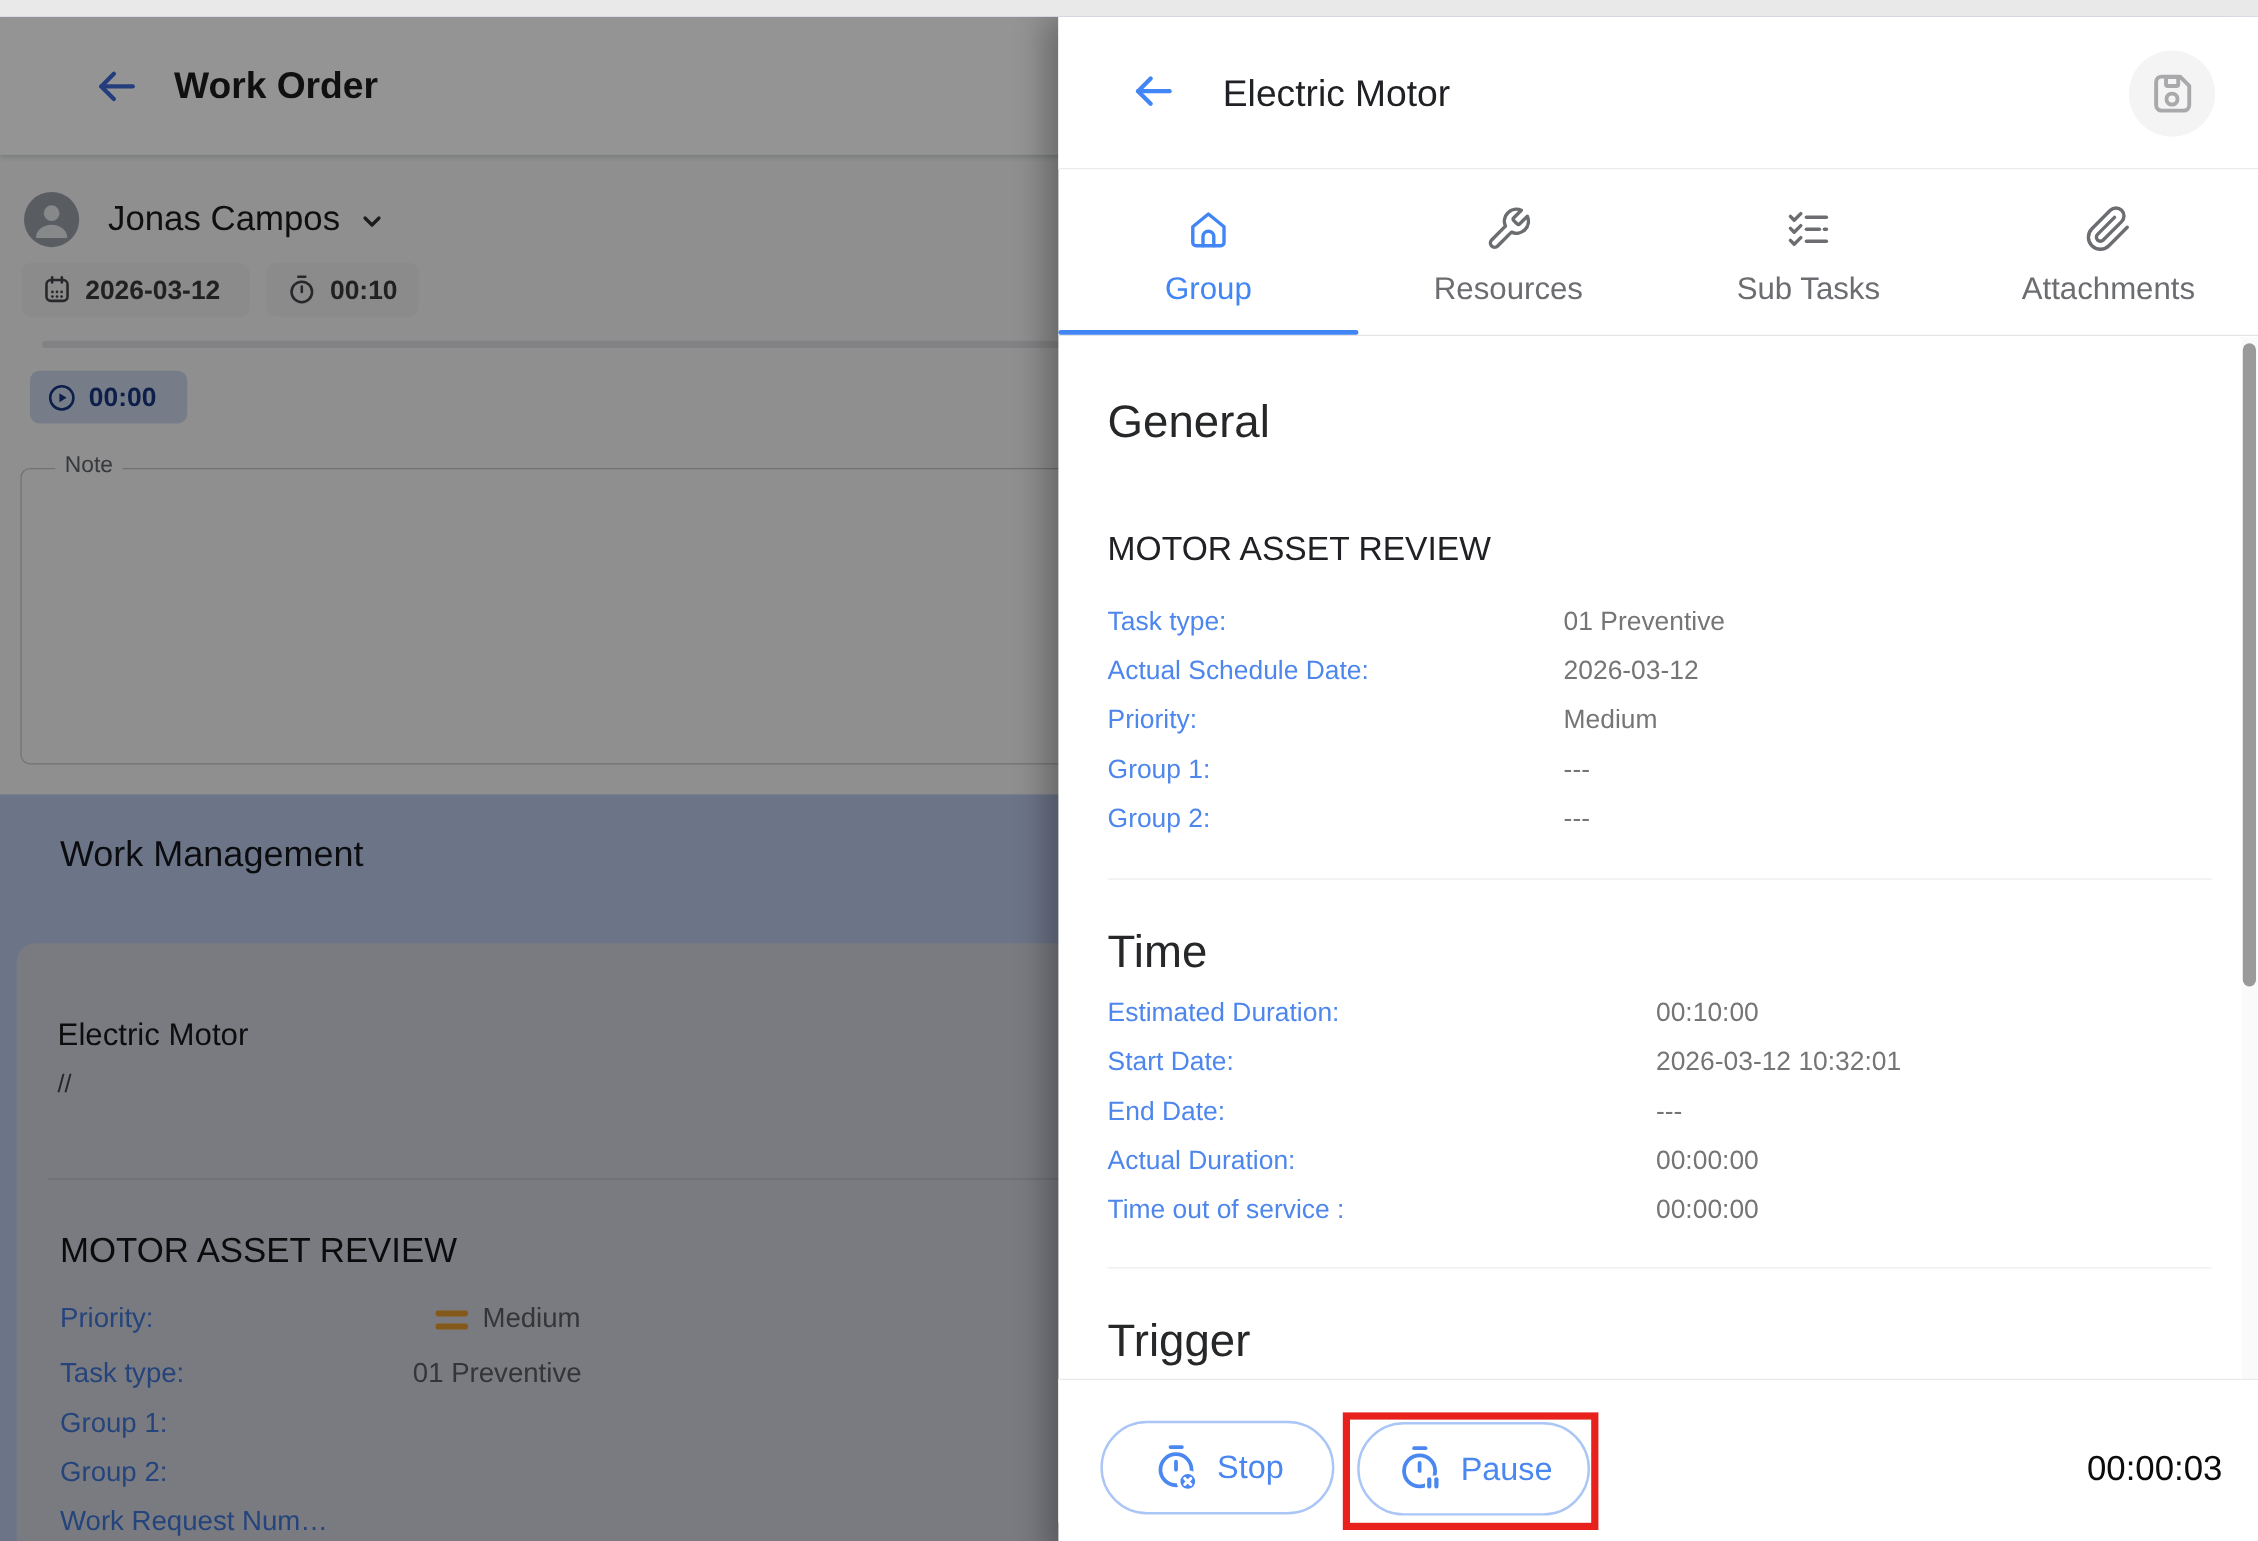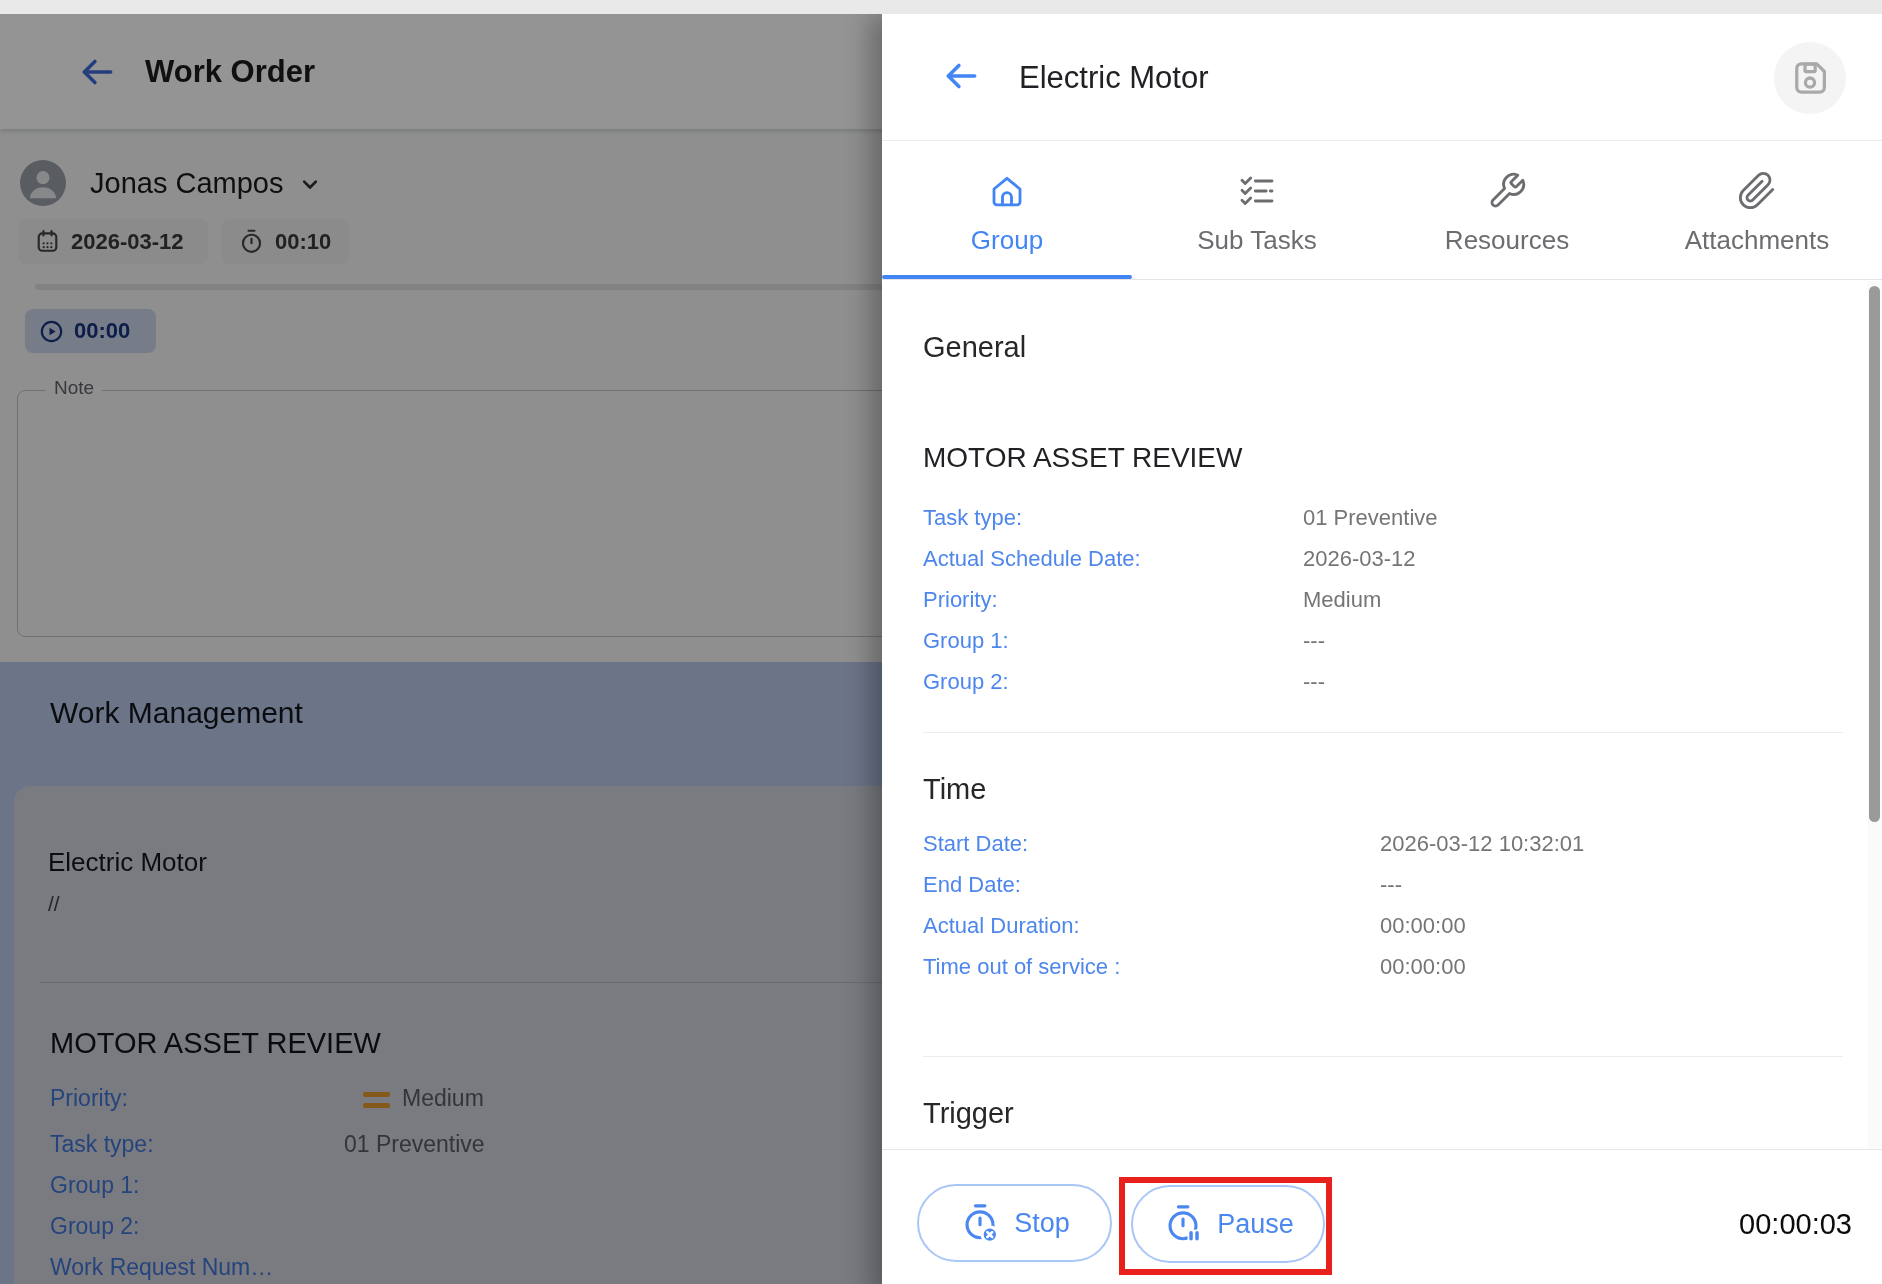--- a/index.html
+++ b/index.html
@@ -58,21 +58,21 @@
             font-size:31px;font-weight:500;color:#202124;}
   .save-btn{position:absolute;left:892px;top:28px;width:72px;height:72px;border-radius:50%;
             background:#f4f4f5;display:flex;align-items:center;justify-content:center;color:#a9a9ab;cursor:pointer;}
   .tabs{position:absolute;left:0;top:127px;width:100%;height:139px;display:flex;border-bottom:1px solid #e4e4e6;}
   .tab{position:relative;width:250px;height:100%;display:flex;flex-direction:column;align-items:center;
        justify-content:flex-start;padding-top:30px;color:#6b6d70;cursor:pointer;}
   .tab .tab-label{margin-top:14px;font-size:26px;}
   .tab.active{color:#4285f4;}
   .tab.active .tab-label{color:#4285f4;}
   .tab-underline{position:absolute;left:0;bottom:0;width:250px;height:4px;background:#4285f4;border-radius:2px;}
-  .dr-heading{position:absolute;left:41px;font-size:29px;font-weight:400;color:#262729;}
+  .dr-heading{position:absolute;left:41px;font-size:38px;font-weight:400;color:#262729;}
   .dr-subheading{position:absolute;left:41px;font-size:28px;font-weight:500;color:#202124;}
   .rows{position:absolute;left:41px;}
   .fieldrow{display:flex;align-items:center;height:41px;}
   .fieldrow .lbl{font-size:22px;color:#4d86ec;}
   .fieldrow .val{font-size:22px;color:#757575;}
   .rows.general .lbl{width:380px;}
   .rows.time .lbl{width:457px;}
   .dr-divider{position:absolute;left:41px;width:920px;height:1px;background:#ececee;}
   .dr-footer{position:absolute;left:0;top:1135px;width:100%;height:120px;background:#fff;border-top:1px solid #e8e8e8;}
   .pill-btn{position:absolute;height:78px;border:2px solid #aac6f7;border-radius:40px;background:#fff;
@@ -221,42 +221,42 @@
               <path d="M4.2 10.8 L12 4.4 L19.8 10.8 V18.6 a1.7 1.7 0 0 1 -1.7 1.7 H5.9 a1.7 1.7 0 0 1 -1.7 -1.7 Z"></path>
               <path d="M9.3 20.3v-4.6a2.7 2.7 0 0 1 5.4 0v4.6"></path>
             </svg>
         </span>
         <span class="tab-label">Group</span>
         <span class="tab-underline"></span>
       </div>
       <div class="tab">
         <span>
           <svg viewBox="0 0 24 24" width="40" height="40" fill="none" stroke="currentColor" stroke-width="1.7" stroke-linecap="round" stroke-linejoin="round">
+              <path d="M14.7 6.3a1 1 0 0 0 0 1.4l1.6 1.6a1 1 0 0 0 1.4 0l3.77-3.77a6 6 0 0 1-7.94 7.94l-6.91 6.91a2.12 2.12 0 0 1-3-3l6.91-6.91a6 6 0 0 1 7.94-7.94l-3.76 3.76z"></path>
+            </svg>
+        </span>
+        <span class="tab-label">Resources</span>
+      </div>
+      <div class="tab">
+        <span>
+          <svg viewBox="0 0 24 24" width="40" height="40" fill="none" stroke="currentColor" stroke-width="1.7" stroke-linecap="round" stroke-linejoin="round">
               <path d="M3 5.6l1.9 1.9 3.3-3.3"></path>
               <line x1="11" y1="6" x2="21" y2="6"></line>
               <path d="M3 11.6l1.9 1.9 3.3-3.3"></path>
               <line x1="11" y1="12" x2="17.5" y2="12"></line>
               <line x1="20" y1="12" x2="21" y2="12"></line>
               <path d="M3 17.6l1.9 1.9 3.3-3.3"></path>
               <line x1="11" y1="18" x2="21" y2="18"></line>
             </svg>
         </span>
         <span class="tab-label">Sub Tasks</span>
       </div>
       <div class="tab">
         <span>
           <svg viewBox="0 0 24 24" width="40" height="40" fill="none" stroke="currentColor" stroke-width="1.7" stroke-linecap="round" stroke-linejoin="round">
-              <path d="M14.7 6.3a1 1 0 0 0 0 1.4l1.6 1.6a1 1 0 0 0 1.4 0l3.77-3.77a6 6 0 0 1-7.94 7.94l-6.91 6.91a2.12 2.12 0 0 1-3-3l6.91-6.91a6 6 0 0 1 7.94-7.94l-3.76 3.76z"></path>
-            </svg>
-        </span>
-        <span class="tab-label">Resources</span>
-      </div>
-      <div class="tab">
-        <span>
-          <svg viewBox="0 0 24 24" width="40" height="40" fill="none" stroke="currentColor" stroke-width="1.7" stroke-linecap="round" stroke-linejoin="round">
               <path d="M21.44 11.05l-9.19 9.19a6 6 0 0 1-8.49-8.49l9.19-9.19a4 4 0 0 1 5.66 5.66l-9.2 9.19a2 2 0 0 1-2.83-2.83l8.49-8.48"></path>
             </svg>
         </span>
         <span class="tab-label">Attachments</span>
       </div>
     </div>
 
     <div class="dr-heading" style="top:317px">General</div>
     <div class="dr-subheading" style="top:428px">MOTOR ASSET REVIEW</div>
 
@@ -280,20 +280,24 @@
       <div class="fieldrow">
         <span class="lbl">Group 2:</span>
         <span class="val">---</span>
       </div>
     </div>
 
     <div class="dr-divider" style="top:718px"></div>
 
     <div class="dr-heading" style="top:759px">Time</div>
     <div class="rows time" style="top:809px">
+      <div class="fieldrow">
+        <span class="lbl">Estimated Duration:</span>
+        <span class="val">00:10:00</span>
+      </div>
       <div class="fieldrow">
         <span class="lbl">Start Date:</span>
         <span class="val">2026-03-12 10:32:01</span>
       </div>
       <div class="fieldrow">
         <span class="lbl">End Date:</span>
         <span class="val">---</span>
       </div>
       <div class="fieldrow">
         <span class="lbl">Actual Duration:</span>

